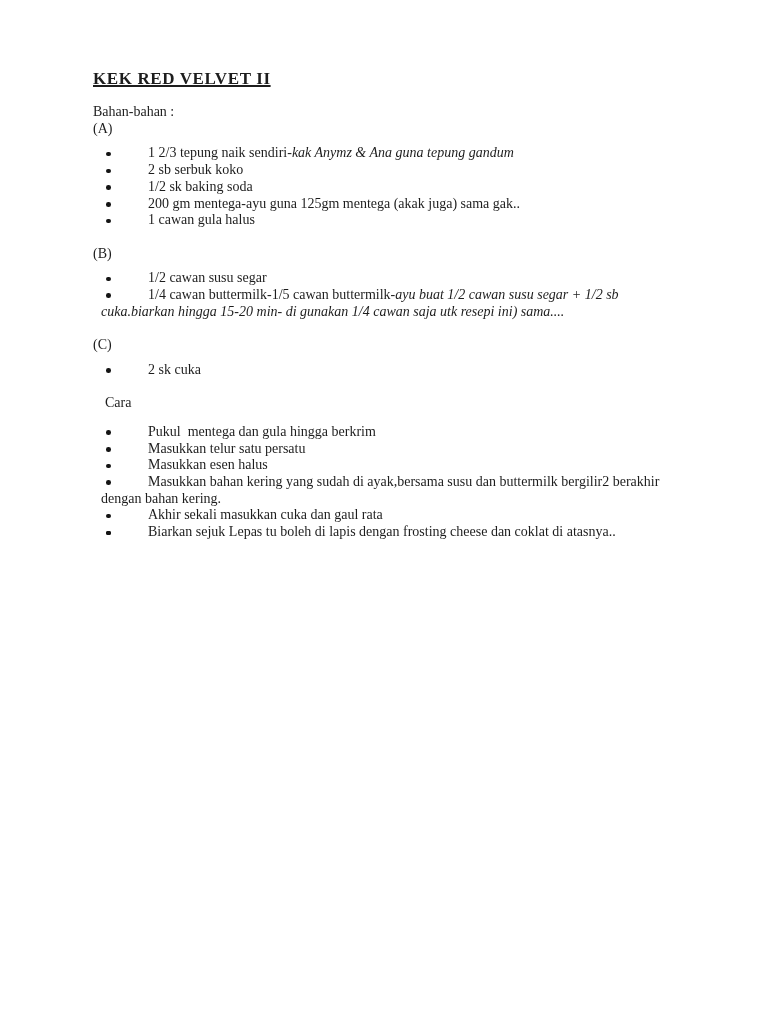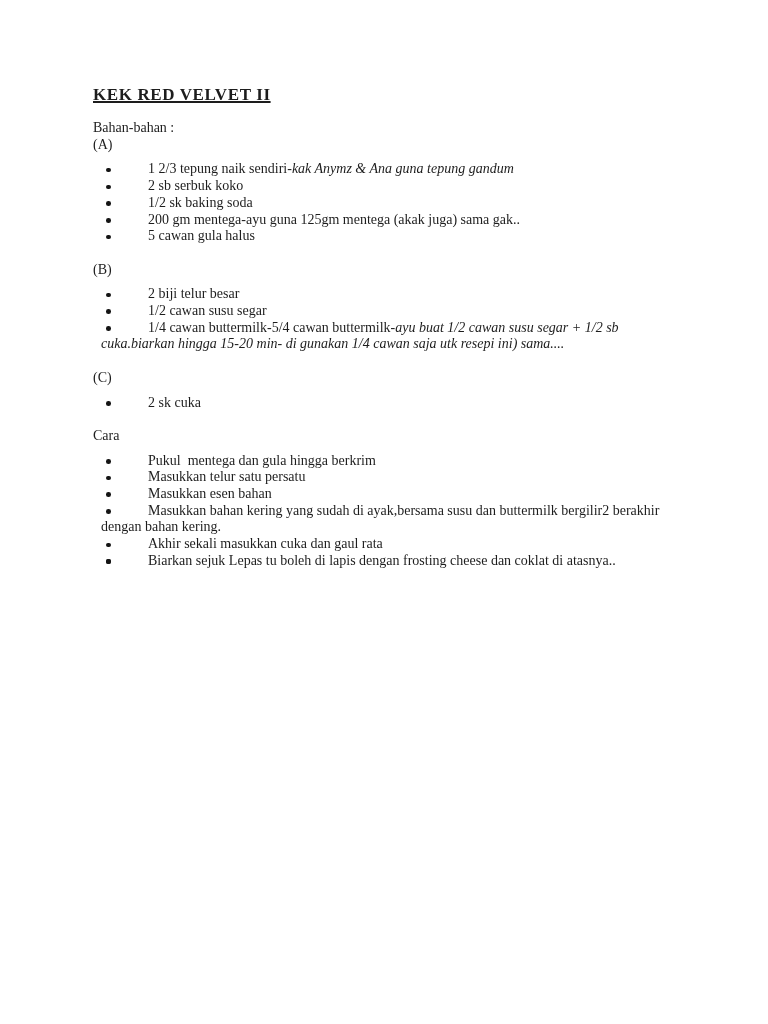--- a/index.html
+++ b/index.html
@@ -9,21 +9,21 @@
     position: relative;
     overflow: hidden;
     font-family: "Liberation Serif", "DejaVu Serif", serif;
   }
   .page {
     position: absolute; inset: 0;
     background: #ffffff;
   }
   .content {
     position: absolute;
-    left: 93px; top: 86px;
+    left: 93px; top: 70px;
     width: 584px;
     font-size: 14px;
     line-height: 16.7px;
     color: #1d1d1d;
   }
   .title {
     font-size: 17px;
     font-weight: 700;
     line-height: 17px;
     letter-spacing: 0.6px;
@@ -40,67 +40,66 @@
     text-indent: 47px;      
     white-space: pre-wrap;  
   }
   li.bullet-item .bullet {
     position: absolute;
     left: 5px; top: 6.4px;
     width: 4.6px; height: 4.6px;
     border-radius: 50%;
     background: #141414;
   }
-  .steps-label { margin: 0; }
+  .steps-label { margin: 12px; }
   i { font-style: italic; }
 </style>
 </head>
 <body>
 
 <div class="page">
   <div class="content">
 
     <h1 class="title">KEK RED VELVET II</h1>
 
     <div>
       <div class="ingredients-label">Bahan-bahan :</div>
       <div>
           <div class="group">
             <div class="group-label">(A)</div>
             <ul class="bullet-list">
               <li class="bullet-item"><span class="bullet"></span><span>1 2/3 tepung naik sendiri-</span><i>kak Anymz &amp; Ana guna tepung gandum</i></li>
               <li class="bullet-item"><span class="bullet"></span><span>2 sb serbuk koko</span></li>
               <li class="bullet-item"><span class="bullet"></span><span>1/2 sk baking soda</span></li>
               <li class="bullet-item"><span class="bullet"></span><span>200 gm mentega-ayu guna 125gm mentega (akak juga) sama gak..</span></li>
-              <li class="bullet-item"><span class="bullet"></span><span>5 cawan gula halus</span></li>
+              <li class="bullet-item"><span class="bullet"></span><span>1 cawan gula halus</span></li>
             </ul>
           </div>
           <div class="group">
             <div class="group-label">(B)</div>
             <ul class="bullet-list">
-              <li class="bullet-item"><span class="bullet"></span><span>2 biji telur besar</span></li>
               <li class="bullet-item"><span class="bullet"></span><span>1/2 cawan susu segar</span></li>
-              <li class="bullet-item"><span class="bullet"></span><span>1/4 cawan buttermilk-5/4 cawan buttermilk-</span><i>ayu buat 1/2 cawan susu segar + 1/2 sb cuka.biarkan hingga 15-20 min- di gunakan 1/4 cawan saja utk resepi ini) sama....</i></li>
+              <li class="bullet-item"><span class="bullet"></span><span>1/4 cawan buttermilk-1/5 cawan buttermilk-</span><i>ayu buat 1/2 cawan susu segar + 1/2 sb cuka.biarkan hingga 15-20 min- di gunakan 1/4 cawan saja utk resepi ini) sama....</i></li>
             </ul>
           </div>
           <div class="group">
             <div class="group-label">(C)</div>
             <ul class="bullet-list">
               <li class="bullet-item"><span class="bullet"></span><span>2 sk cuka</span></li>
             </ul>
           </div>
         </div>
     </div>
 
     <div>
       <div class="steps-label">Cara</div>
       <ul class="bullet-list">
           <li class="bullet-item"><span class="bullet"></span><span>Pukul  mentega dan gula hingga berkrim</span></li>
           <li class="bullet-item"><span class="bullet"></span><span>Masukkan telur satu persatu</span></li>
-          <li class="bullet-item"><span class="bullet"></span><span>Masukkan esen bahan</span></li>
+          <li class="bullet-item"><span class="bullet"></span><span>Masukkan esen halus</span></li>
           <li class="bullet-item"><span class="bullet"></span><span>Masukkan bahan kering yang sudah di ayak,bersama susu dan buttermilk bergilir2 berakhir dengan bahan kering.</span></li>
           <li class="bullet-item"><span class="bullet"></span><span>Akhir sekali masukkan cuka dan gaul rata</span></li>
           <li class="bullet-item"><span class="bullet"></span></li>
           <li class="bullet-item"><span class="bullet"></span><span>Biarkan sejuk Lepas tu boleh di lapis dengan frosting cheese dan coklat di atasnya..</span></li>
         </ul>
     </div>
 
   </div>
 </div>
 

